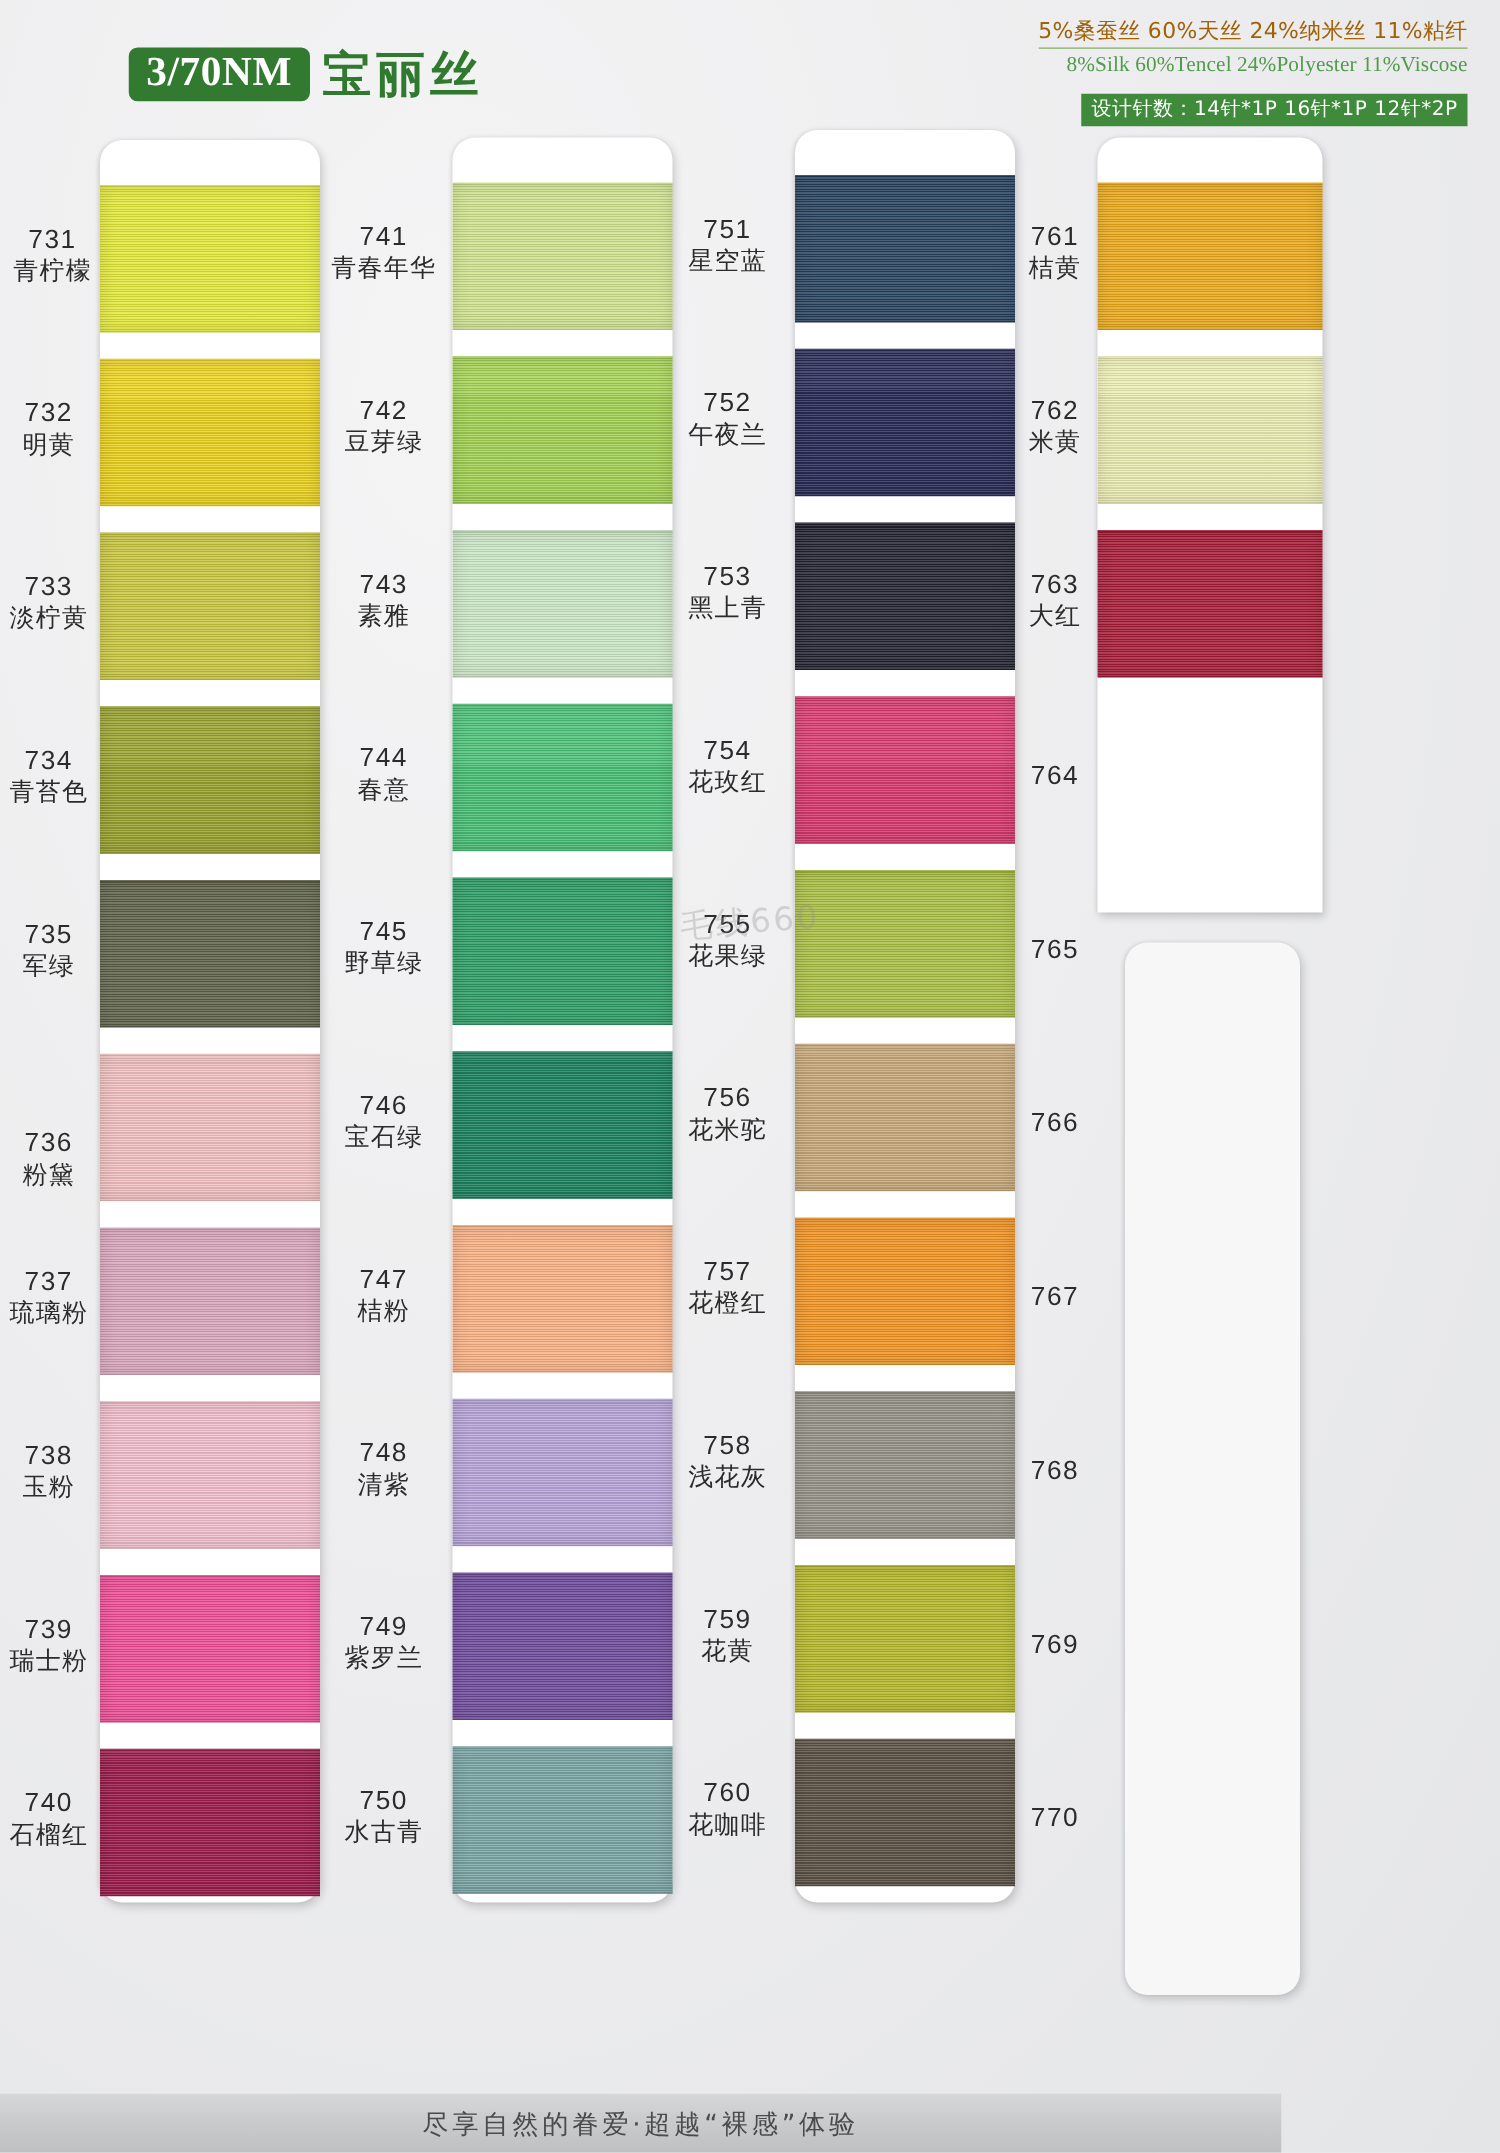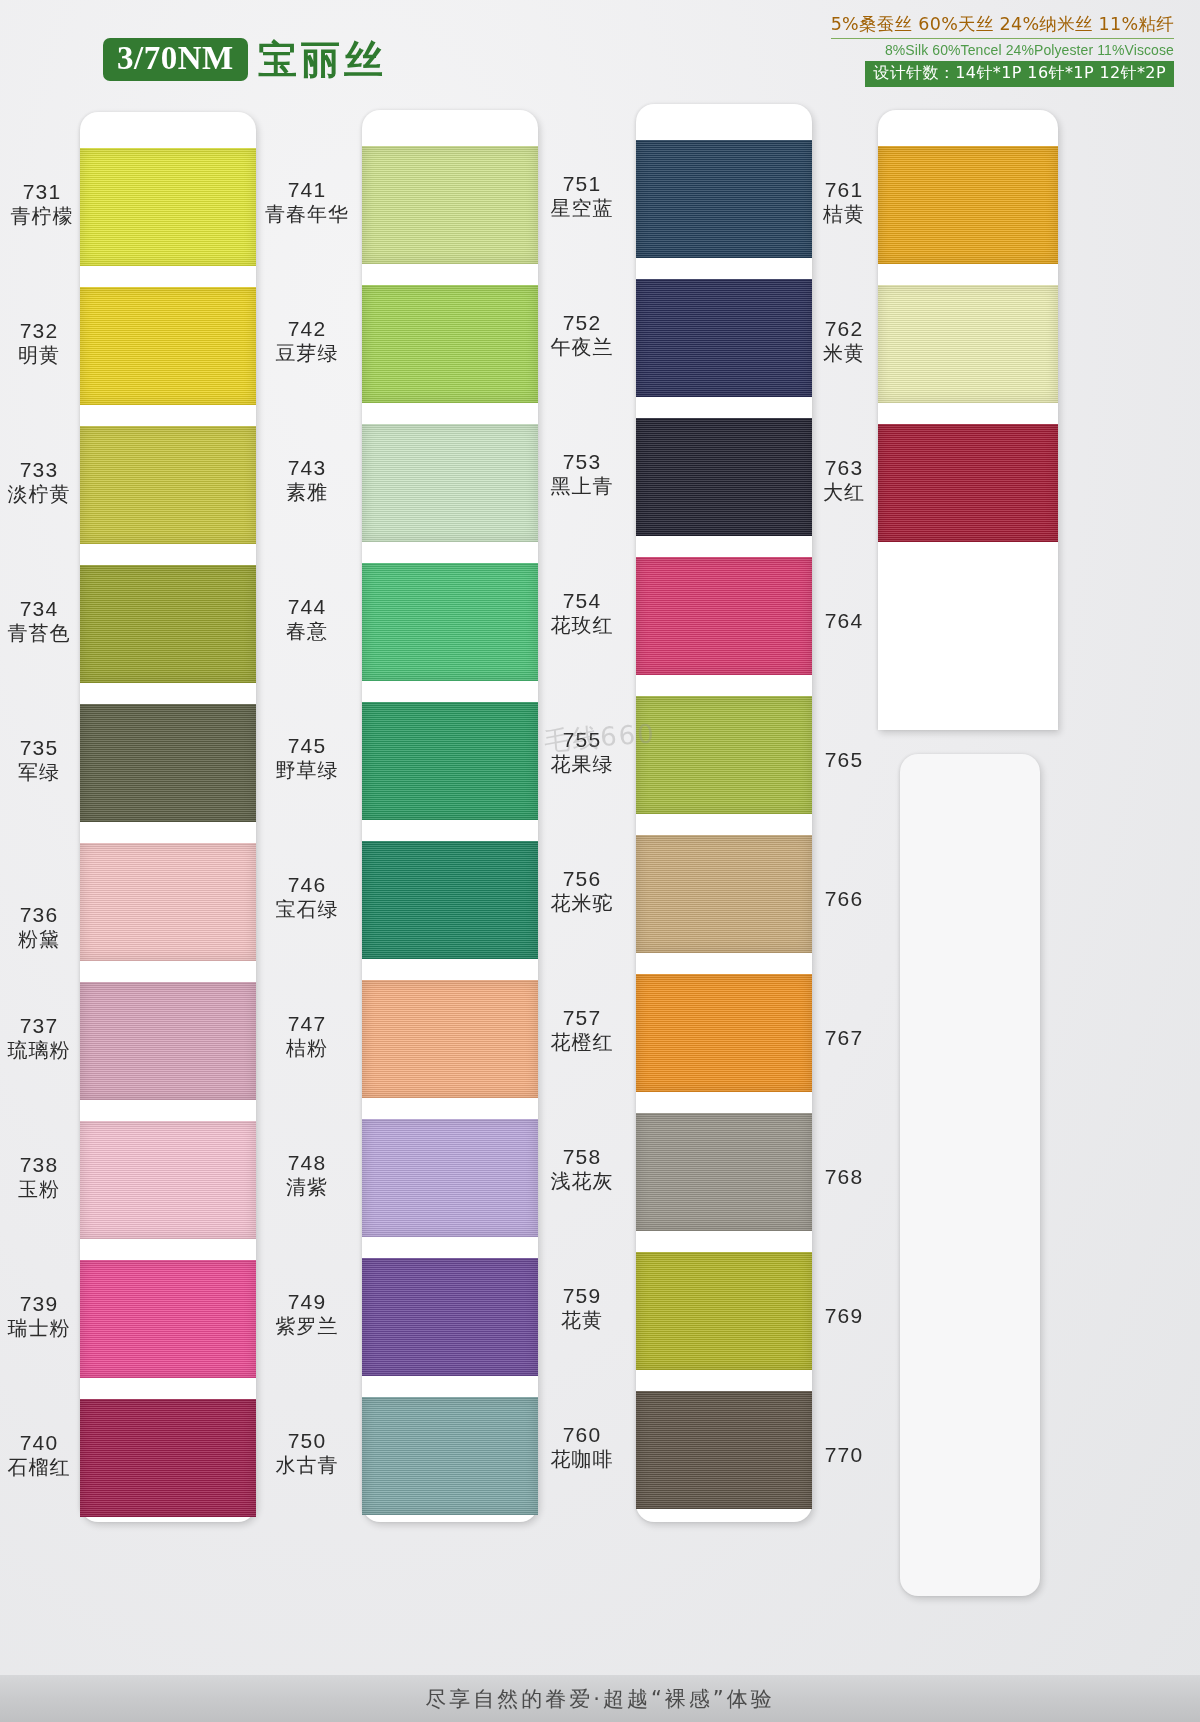--- a/index.html
+++ b/index.html
@@ -29,25 +29,25 @@
     color:#2f7a2f;font-size:39px;font-weight:bold;letter-spacing:4px;
     font-family:"DejaVu Sans",sans-serif;
   }
   .spec{position:absolute;right:26px;top:12px;width:480px;text-align:right;}
   .spec-cn{
     color:#a16207;font-size:17.5px;letter-spacing:.3px;
     border-bottom:1.6px solid #7fae5e;padding-bottom:2px;display:inline-block;
     font-family:"DejaVu Sans",sans-serif;
   }
   .spec-en{
-    color:#4f9b4a;font-size:14px;letter-spacing:.1px;padding-top:3px;display:block;
-    font-family:Liberation Sans, sans-serif;
+    color:#4f9b4a;font-size:17px;letter-spacing:.1px;padding-top:3px;display:block;
+    font-family:Liberation Serif, serif;
   }
   .spec-gauge{
-    display:inline-block;margin-top:3px;
+    display:inline-block;margin-top:13px;
     background:#3f8a3b;color:#ffffff;font-size:16px;padding:2px 8px 3px 8px;
     letter-spacing:.4px;font-family:"DejaVu Sans",sans-serif;
   }
   
   .strip{
     position:absolute;background:#ffffff;
     border-radius:18px;
     box-shadow:2px 3px 7px rgba(0,0,0,.16), -1px 0 3px rgba(0,0,0,.07);
   }
   .swatch{position:absolute;left:0;width:100%;}
@@ -56,21 +56,21 @@
     background-repeat:repeat;
     background-size:100% 3px;
     box-shadow:inset 0 0 14px rgba(0,0,0,.13);
   }
   
   .lbl{position:absolute;text-align:center;color:#2b2b2b;line-height:1.18;}
   .lbl .code{font-size:21px;letter-spacing:1.2px;font-family:"Liberation Sans",sans-serif;}
   .lbl .cn{font-size:20px;letter-spacing:1px;font-family:"DejaVu Sans",sans-serif;}
   
   .footer{
-    position:absolute;left:0;bottom:0;width:1200px;height:47px;
+    position:absolute;left:0;bottom:0;width:1025px;height:47px;
     background:linear-gradient(180deg,#d6d7d9 0%,#c9cacc 50%,#bfc0c2 100%);
     display:flex;align-items:center;justify-content:center;
   }
   .footer span{
     color:#4b4b4b;font-size:21px;letter-spacing:3px;
     font-family:"DejaVu Sans",sans-serif;
   }
   .watermark{
     position:absolute;left:545px;top:718px;width:170px;height:62px;
     color:rgba(150,150,150,.35);font-size:26px;letter-spacing:2px;

